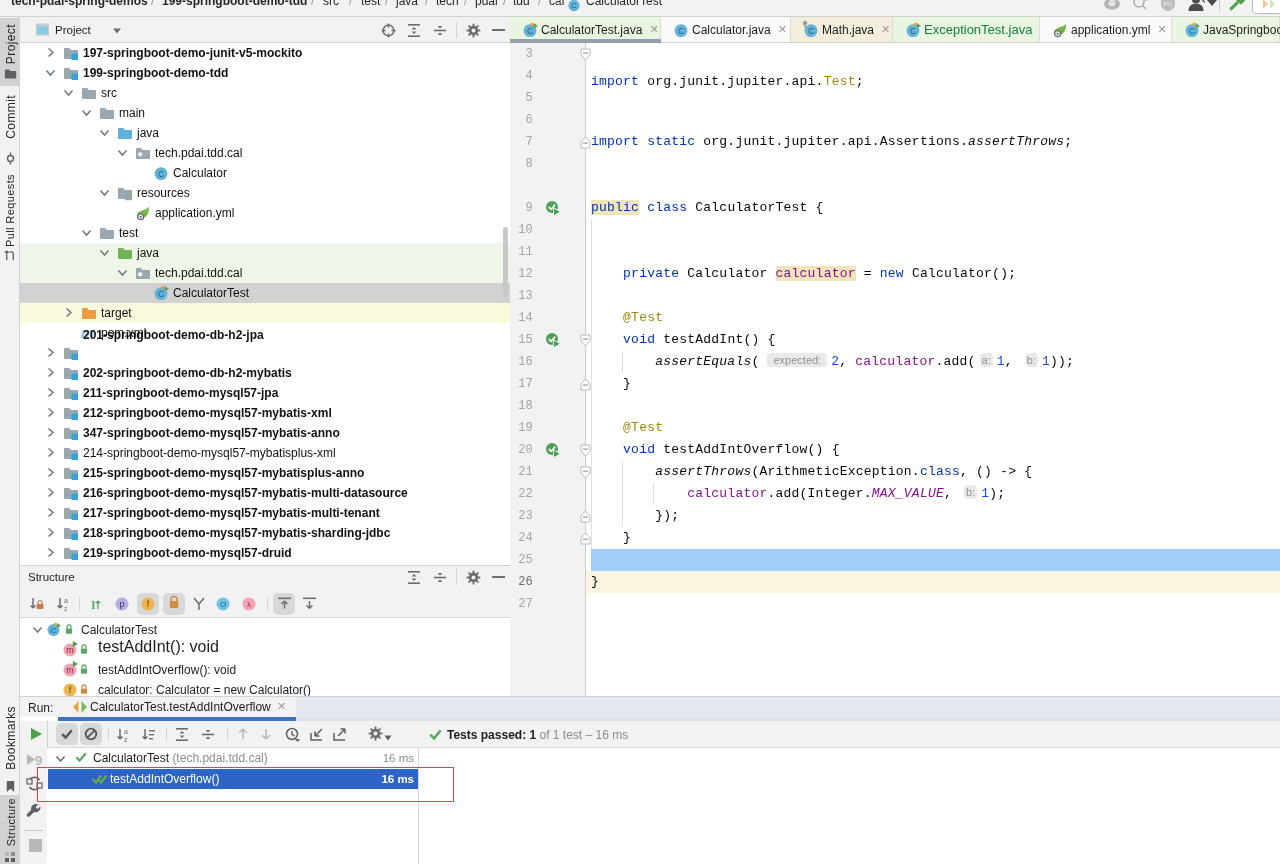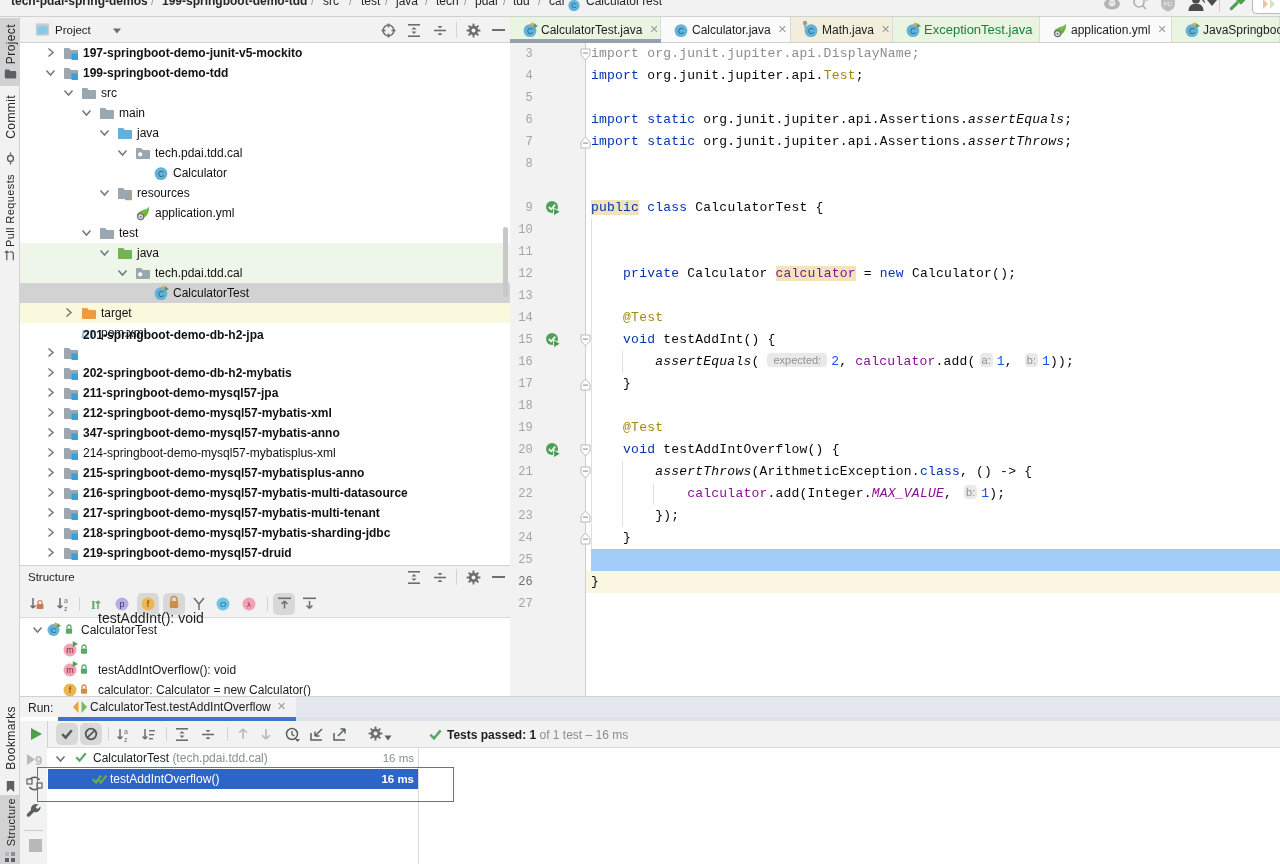--- a/index.html
+++ b/index.html
@@ -447,21 +447,21 @@
       <circle cx="7" cy="7" r="6.5" fill="#f4a0b5"></circle>
       <text x="7" y="10.24" font-family="Liberation Sans" font-size="9" fill="#7c2d42" text-anchor="middle">m</text>
     </svg>
 <svg class="abs" style="left:72px;top:641px" width="6" height="6" viewBox="0 0 8 8">
       <path d="M1 0 L8 4 L1 8 Z" fill="#4fa255"></path>
     </svg>
 <svg class="abs" style="left:79px;top:643px" width="10" height="13" viewBox="0 0 10 13">
       <path d="M3 5.5 V4 a2 2 0 0 1 4 0 V5.5" stroke="#59a869" stroke-width="1.3" fill="none"></path>
       <rect x="1.9" y="5.5" width="6.2" height="5.2" rx="1" fill="#59a869"></rect>
     </svg>
-<div class="abs" style="left:98px;top:608px;height:20px;line-height:20px;font-size:14px">testAddInt(): void</div>
+<div class="abs" style="left:98px;top:637px;height:20px;line-height:20px;font-size:16px">testAddInt(): void</div>
 <svg class="abs" style="left:63px;top:663px" width="14" height="14" viewBox="0 0 14 14">
       <circle cx="7" cy="7" r="6.5" fill="#f4a0b5"></circle>
       <text x="7" y="10.24" font-family="Liberation Sans" font-size="9" fill="#7c2d42" text-anchor="middle">m</text>
     </svg>
 <svg class="abs" style="left:72px;top:661px" width="6" height="6" viewBox="0 0 8 8">
       <path d="M1 0 L8 4 L1 8 Z" fill="#4fa255"></path>
     </svg>
 <svg class="abs" style="left:79px;top:663px" width="10" height="13" viewBox="0 0 10 13">
       <path d="M3 5.5 V4 a2 2 0 0 1 4 0 V5.5" stroke="#59a869" stroke-width="1.3" fill="none"></path>
       <rect x="1.9" y="5.5" width="6.2" height="5.2" rx="1" fill="#59a869"></rect>
@@ -609,23 +609,21 @@
       <rect x="3" y="6.5" width="5" height="1.2" fill="#9b9b9b"></rect>
     </svg>
 <svg class="abs" style="left:580px;top:510px" width="11" height="13" viewBox="0 0 11 13">
       <path d="M1 12 H10 V6 L5.5 1 L1 6 Z" fill="#ffffff" stroke="#b9b9b9"></path>
       <rect x="3" y="6.5" width="5" height="1.2" fill="#9b9b9b"></rect>
     </svg>
 <svg class="abs" style="left:580px;top:532px" width="11" height="13" viewBox="0 0 11 13">
       <path d="M1 12 H10 V6 L5.5 1 L1 6 Z" fill="#ffffff" stroke="#b9b9b9"></path>
       <rect x="3" y="6.5" width="5" height="1.2" fill="#9b9b9b"></rect>
     </svg>
-<div class="cl" style="top:43px"><span class="gr">import org.junit.jupiter.api.DisplayName;</span></div>
-<div class="cl" style="top:65px"><span class="kw">import</span> org.junit.jupiter.api.<span class="an">Test</span>;</div>
-<div class="cl" style="top:109px"><span class="kw">import static</span> org.junit.jupiter.api.Assertions.<span class="it">assertEquals</span>;</div>
+<div class="cl" style="top:71px"><span class="kw">import</span> org.junit.jupiter.api.<span class="an">Test</span>;</div>
 <div class="cl" style="top:131px"><span class="kw">import static</span> org.junit.jupiter.api.Assertions.<span class="it">assertThrows</span>;</div>
 <div class="cl" style="top:263px">    <span class="kw">private</span> Calculator <span class="fld hl">calculator</span> = <span class="kw">new</span> Calculator();</div>
 <div class="cl" style="top:197px"><span class="kw hl">public</span> <span class="kw">class</span> CalculatorTest {</div>
 <div class="cl" style="top:307px">    <span class="an">@Test</span></div>
 <div class="cl" style="top:329px">    <span class="kw">void</span> testAddInt() {</div>
 <div class="cl" style="top:351px">        <span class="it">assertEquals</span>(<span class="chip" style="margin-left:8px;padding:0 6px">expected:</span><span class="num">2</span>, <span class="fld">calculator</span>.add(<span class="chip">a:</span><span class="num">1</span>, <span class="chip">b:</span><span class="num">1</span>));</div>
 <div class="cl" style="top:373px">    }</div>
 <div class="cl" style="top:417px">    <span class="an">@Test</span></div>
 <div class="cl" style="top:439px">    <span class="kw">void</span> testAddIntOverflow() {</div>
 <div class="cl" style="top:461px">        <span class="it">assertThrows</span>(ArithmeticException.<span class="kw">class</span>, () -&gt; {</div>

